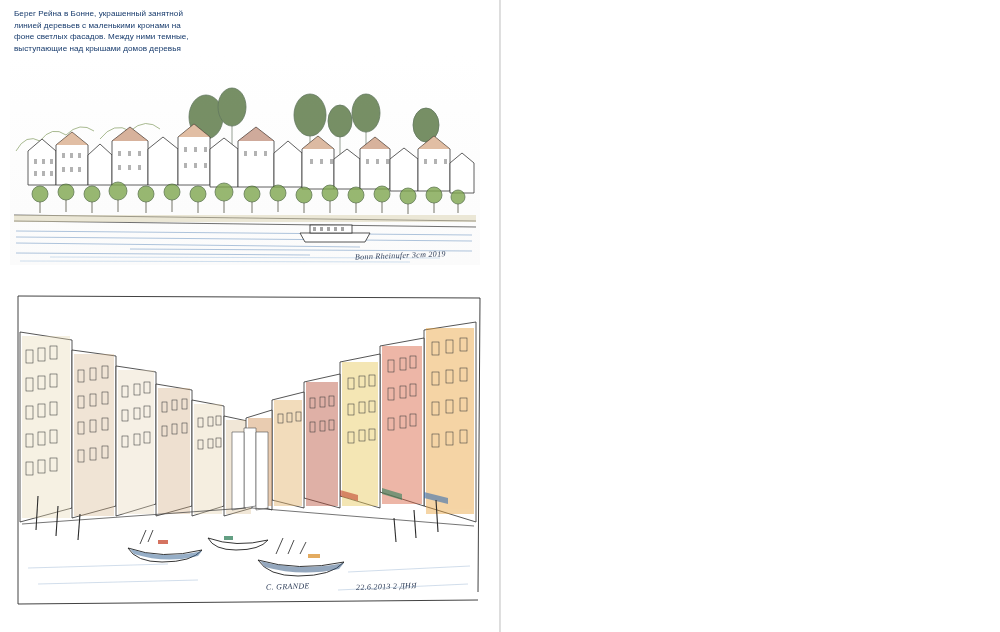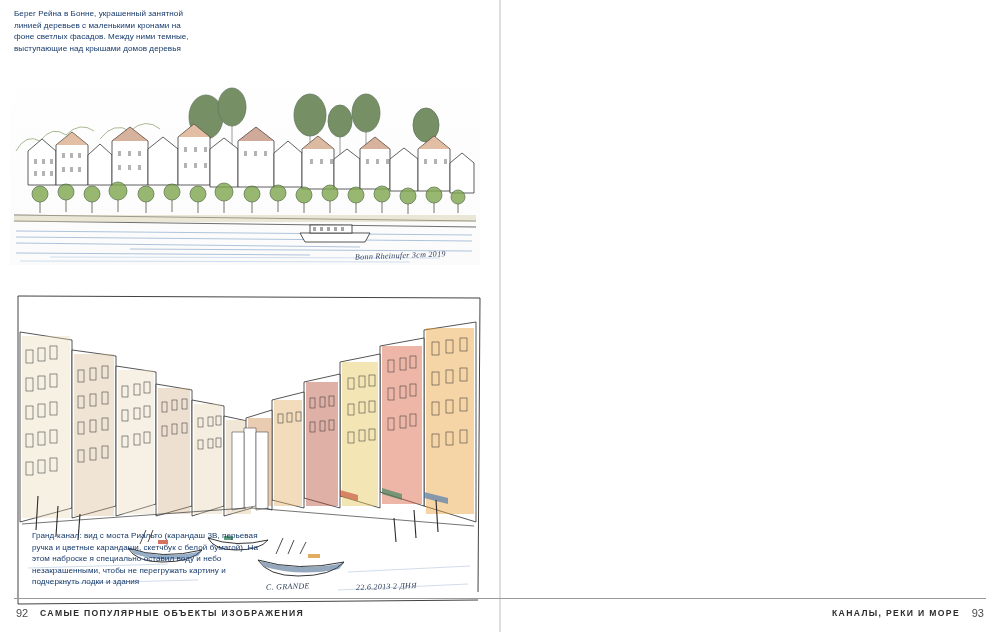--- a/index.html
+++ b/index.html
@@ -415,21 +415,20 @@
           <path d="M20 276 L160 272"></path>
           <path d="M340 280 L462 274"></path>
           <path d="M30 292 L190 288"></path>
           <path d="M330 298 L460 292"></path>
         </g>
       </svg>
       <div class="sig" style="left:258px;top:290px;">C. GRANDE</div>
       <div class="sig" style="left:348px;top:290px;">22.6.2013  2 ДНЯ</div>
     </div>
 
-    <div class="q caption" id="cap-venice">Гранд-канал: вид с моста Риальто (карандаш 3В, перьевая ручка и цветные карандаши, скетчбук с белой бумагой). На этом наброске я специально оставил воду и небо незакрашенными, чтобы не перегружать картину и подчеркнуть лодки и здания</div>
 
   </div>
 
   <div class="page page-right">
 
     
     
 
     
     
@@ -437,21 +436,14 @@
     
     
 
     
     
 
   </div>
 
   <div class="gutter"></div>
 
-  <div class="footer">
-    <div class="footer-rule"></div>
-    <div class="folio" id="folio-left">92</div>
-    <div class="footer-title" id="foot-title-left">САМЫЕ ПОПУЛЯРНЫЕ ОБЪЕКТЫ ИЗОБРАЖЕНИЯ</div>
-    <div class="footer-title" id="foot-title-right">КАНАЛЫ, РЕКИ И МОРЕ</div>
-    <div class="folio" id="folio-right">93</div>
-  </div>
 
 </div>
 
 </body></html>

